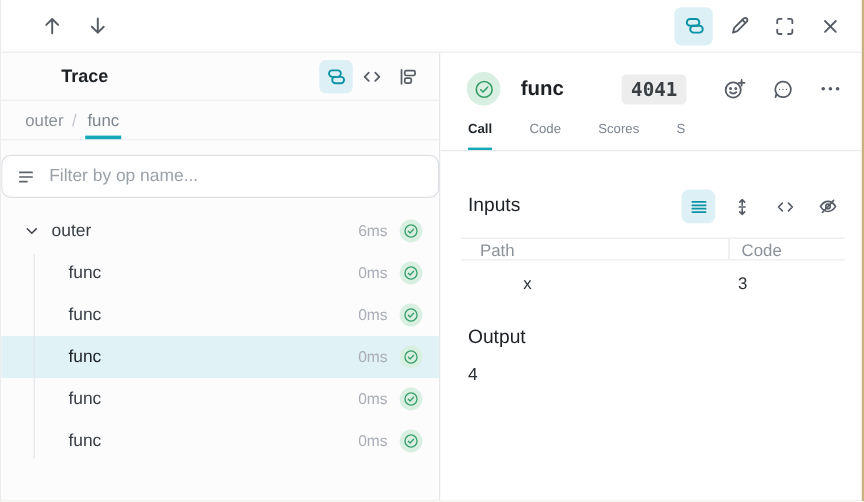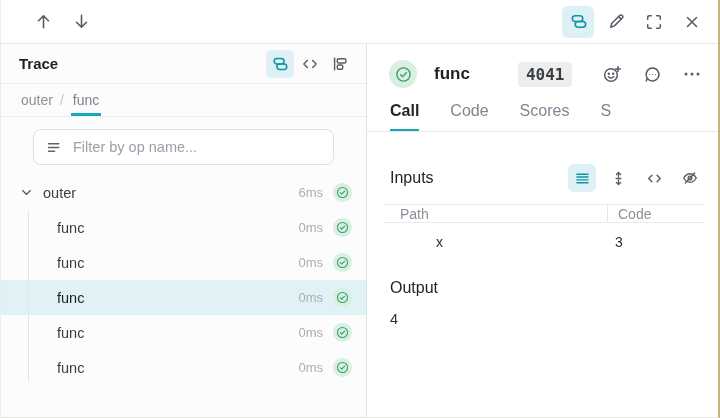--- a/index.html
+++ b/index.html
@@ -17,49 +17,49 @@
   
   .topbar{height:44px;display:flex;align-items:center;padding:0 10px 0 26px;border-bottom:1px solid #e6e8ea;background:#fff;}
   .nav-group{display:flex;gap:6px;}
   .action-group{margin-left:auto;display:flex;gap:6px;}
   
   .main{position:absolute;top:44px;left:0;right:0;bottom:0;display:flex;}
   .left-panel{width:366px;flex-shrink:0;background:#fcfcfd;border-right:1px solid #dfe1e4;display:flex;flex-direction:column;}
   .right-panel{flex:1;background:#fff;overflow:hidden;}
   
   .trace-header{height:40px;display:flex;align-items:center;padding:0 12px 0 18px;border-bottom:1px solid #eceef0;}
-  .trace-title{font-size:15px;font-weight:bold;color:#1d2126;}
+  .trace-title{font-size:15px;font-weight:bold;color:#1d2126;margin-left:32px;}
   .trace-toolbar{margin-left:auto;display:flex;gap:2px;}
   .trace-toolbar .icon-btn{width:28px;height:28px;}
   .breadcrumb{height:33px;display:flex;align-items:flex-end;padding-left:20px;border-bottom:1px solid #eceef0;font-size:14px;color:#8b9199;}
   .crumb{padding-bottom:8px;cursor:pointer;}
   .crumb-sep{padding:0 7px 8px;color:#c3c7cc;}
   .crumb.active{border-bottom:3px solid #15a8b8;padding:0 2px 5px;color:#7c848d;}
-  .filter-wrap{margin:12px 32px 10px;}
+  .filter-wrap{margin:12px 0 10px;}
   .filter-box{display:flex;align-items:center;gap:10px;height:36px;border:1px solid #dde0e4;border-radius:8px;padding:0 12px;color:#5c636b;background:#fff;}
   .filter-box input{border:none;outline:none;flex:1;font-size:14.5px;font-family:inherit;color:#30353b;background:transparent;}
   .filter-box input::placeholder{color:#9aa1a9;}
   .tree{position:relative;flex:1;}
   .guide{position:absolute;left:27px;top:37px;width:1px;height:170px;background:#e2e5e8;}
   .tree-row{height:35px;display:flex;align-items:center;padding:0 14px 0 18px;font-size:14.5px;color:#383e45;cursor:pointer;}
   .tree-row.child{padding-left:56px;}
   .tree-row.selected{background:#e0f2f5;color:#1d2126;}
   .chevron{width:15px;margin-right:9px;color:#42474e;}
   .row-duration{margin-left:auto;font-size:13px;color:#a9aeb6;padding-right:10px;}
   .status-dot{width:19px;height:19px;border-radius:50%;background:#d8efe1;color:#37a06a;display:flex;align-items:center;justify-content:center;flex-shrink:0;}
   .status-dot svg{width:13px;height:13px;}
   .status-dot.big{width:28px;height:28px;}
   .status-dot.big svg{width:17px;height:17px;}
   
   .call-header{display:flex;align-items:center;padding:16px 14px 0 22px;}
   .call-title{font-size:17px;font-weight:bold;color:#1d2126;margin-left:17px;}
   .call-badge{margin-left:48px;font-family:"DejaVu Sans Mono",monospace;font-size:16px;font-weight:bold;color:#3a3f44;background:#ededee;border-radius:4px;padding:3px 8px;}
   .header-actions{margin-left:auto;display:flex;gap:16px;align-items:center;color:#5c636b;}
   .header-actions .icon-btn{width:24px;height:24px;}
-  .tabs{display:flex;gap:31px;padding:14px 0 0 23px;border-bottom:1px solid #e6e8ea;font-size:16px;color:#7d8590;white-space:nowrap;overflow:hidden;}
+  .tabs{display:flex;gap:31px;padding:14px 0 0 23px;border-bottom:1px solid #e6e8ea;font-size:11px;color:#7d8590;white-space:nowrap;overflow:hidden;}
   .tab{padding-bottom:11px;cursor:pointer;}
   .tab.active{color:#23282e;font-weight:bold;border-bottom:2.5px solid #15a8b8;padding-bottom:8.5px;}
   .section-head{display:flex;align-items:center;margin:32px 14px 0 23px;}
   .section-title{font-size:16px;font-weight:normal;color:#1d2126;}
   .view-toggles{margin-left:auto;display:flex;gap:8px;align-items:center;color:#5c636b;}
   .view-toggles .icon-btn{width:28px;height:28px;}
   .io-table{margin:12px 14px 0 17px;font-size:14px;}
   .io-head{display:flex;height:19px;align-items:stretch;border-top:1px solid #e8eaec;border-bottom:1px solid #e8eaec;color:#8b9199;}
   .io-head .col{display:flex;align-items:center;}
   .col-path{width:223px;padding-left:16px;}

